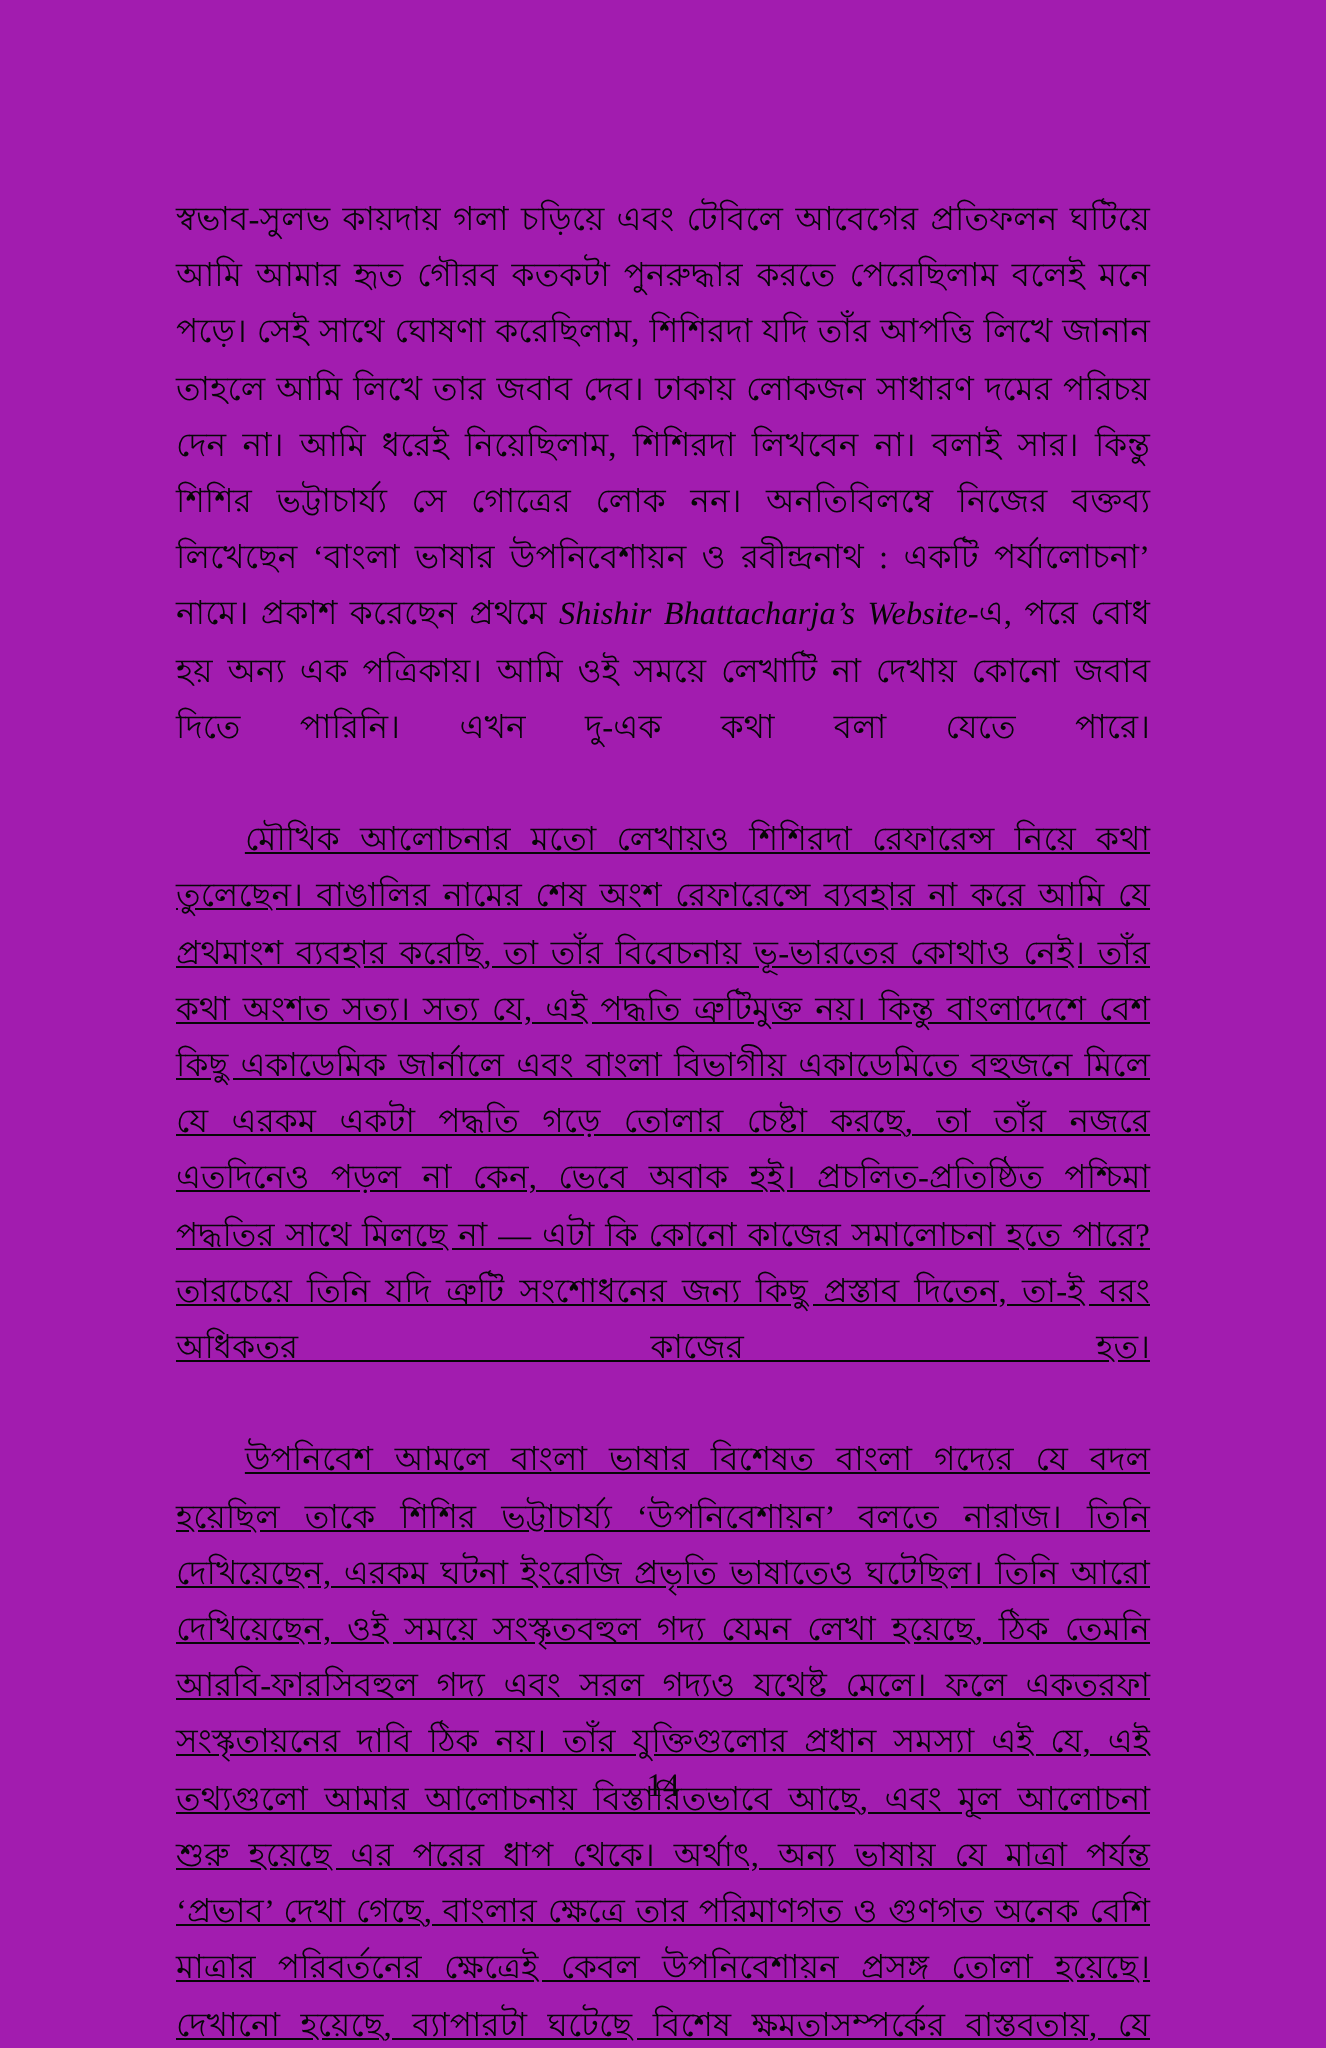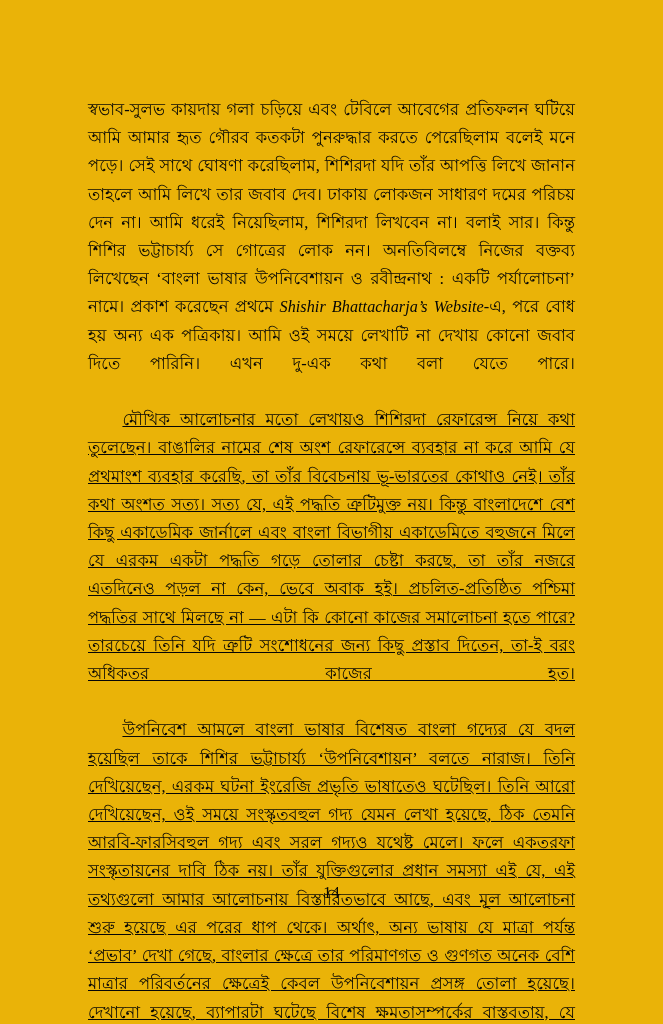--- a/index.html
+++ b/index.html
@@ -74,21 +74,21 @@
     top: 882px;
     text-align: center;
     font-size: 16.4px;
     line-height: 22px;
     color: #060606;
   }
 </style>
 </head>
 <body style="color: rgb(6, 6, 6);">
 
-<div class="page" style="background: #eab308;">
+<div class="page" style="background: #a21caf;">
 
   <div class="text-block">
     <p class="para first">স্বভাব-সুলভ কায়দায় গলা চড়িয়ে এবং টেবিলে আবেগের প্রতিফলন ঘটিয়ে আমি আমার হৃত গৌরব কতকটা পুনরুদ্ধার করতে পেরেছিলাম বলেই মনে পড়ে। সেই সাথে ঘোষণা করেছিলাম, শিশিরদা যদি তাঁর আপত্তি লিখে জানান তাহলে আমি লিখে তার জবাব দেব। ঢাকায় লোকজন সাধারণ দমের পরিচয় দেন না। আমি ধরেই নিয়েছিলাম, শিশিরদা লিখবেন না। বলাই সার। কিন্তু শিশির ভট্টাচার্য্য সে গোত্রের লোক নন। অনতিবিলম্বে নিজের বক্তব্য লিখেছেন ‘বাংলা ভাষার উপনিবেশায়ন ও রবীন্দ্রনাথ : একটি পর্যালোচনা’ নামে। প্রকাশ করেছেন প্রথমে <span class="en-italic">Shishir Bhattacharja’s Website</span>-এ, পরে বোধ হয় অন্য এক পত্রিকায়। আমি ওই সময়ে লেখাটি না দেখায় কোনো জবাব দিতে পারিনি। এখন দু-এক কথা বলা যেতে পারে।</p>
     <p class="para">মৌখিক আলোচনার মতো লেখায়ও শিশিরদা রেফারেন্স নিয়ে কথা তুলেছেন। বাঙালির নামের শেষ অংশ রেফারেন্সে ব্যবহার না করে আমি যে প্রথমাংশ ব্যবহার করেছি, তা তাঁর বিবেচনায় ভূ-ভারতের কোথাও নেই। তাঁর কথা অংশত সত্য। সত্য যে, এই পদ্ধতি ত্রুটিমুক্ত নয়। কিন্তু বাংলাদেশে বেশ কিছু একাডেমিক জার্নালে এবং বাংলা বিভাগীয় একাডেমিতে বহুজনে মিলে যে এরকম একটা পদ্ধতি গড়ে তোলার চেষ্টা করছে, তা তাঁর নজরে এতদিনেও পড়ল না কেন, ভেবে অবাক হই। প্রচলিত-প্রতিষ্ঠিত পশ্চিমা পদ্ধতির সাথে মিলছে না — এটা কি কোনো কাজের সমালোচনা হতে পারে? তারচেয়ে তিনি যদি ত্রুটি সংশোধনের জন্য কিছু প্রস্তাব দিতেন, তা-ই বরং অধিকতর কাজের হত।</p>
     <p class="para">উপনিবেশ আমলে বাংলা ভাষার বিশেষত বাংলা গদ্যের যে বদল হয়েছিল তাকে শিশির ভট্টাচার্য্য ‘উপনিবেশায়ন’ বলতে নারাজ। তিনি দেখিয়েছেন, এরকম ঘটনা ইংরেজি প্রভৃতি ভাষাতেও ঘটেছিল। তিনি আরো দেখিয়েছেন, ওই সময়ে সংস্কৃতবহুল গদ্য যেমন লেখা হয়েছে, ঠিক তেমনি আরবি-ফারসিবহুল গদ্য এবং সরল গদ্যও যথেষ্ট মেলে। ফলে একতরফা সংস্কৃতায়নের দাবি ঠিক নয়। তাঁর যুক্তিগুলোর প্রধান সমস্যা এই যে, এই তথ্যগুলো আমার আলোচনায় বিস্তারিতভাবে আছে, এবং মূল আলোচনা শুরু হয়েছে এর পরের ধাপ থেকে। অর্থাৎ, অন্য ভাষায় যে মাত্রা পর্যন্ত ‘প্রভাব’ দেখা গেছে, বাংলার ক্ষেত্রে তার পরিমাণগত ও গুণগত অনেক বেশি মাত্রার পরিবর্তনের ক্ষেত্রেই কেবল উপনিবেশায়ন প্রসঙ্গ তোলা হয়েছে। দেখানো হয়েছে, ব্যাপারটা ঘটেছে বিশেষ ক্ষমতাসম্পর্কের বাস্তবতায়, যে বস্তুকে দুনিয়ার বিদ্যাজগত উপনিবেশ</p>
   </div>
 
   <div class="page-number">14</div>
 
 </div>

